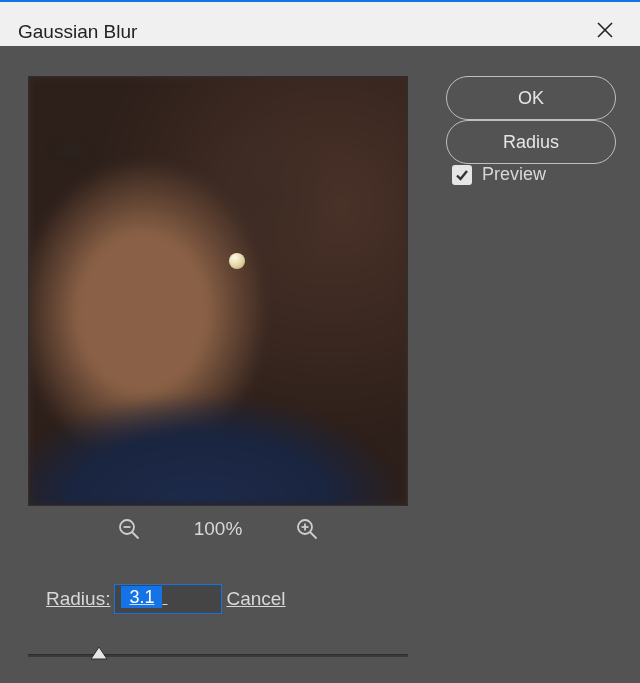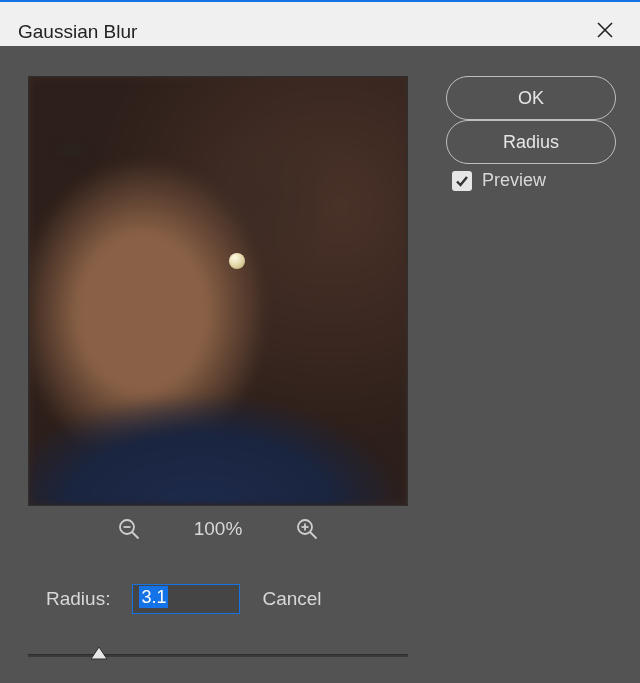--- a/index.html
+++ b/index.html
@@ -98,36 +98,37 @@
     cursor: pointer;
   }
   .zoom-icon svg { display: block; }
 
   .radius-row {
     position: absolute;
     left: 46px;
     top: 538px;
     display: flex;
     align-items: center;
-    gap: 22px;
+    gap: 4px;
     font-size: 19px;
+    text-decoration: underline;
   }
   .radius-input {
     width: 108px;
     height: 30px;
     background: #454545;
     border: 1px solid #1473e6;
     color: #fff;
     font-size: 18px;
     padding: 2px 6px;
   }
   .radius-input .sel {
     background: #1473e6;
     color: #fff;
-    padding: 1px 2px;
+    padding: 1px 8px;
   }
   .radius-input input {
     background: transparent;
     border: none;
     color: #fff;
     font-size: 18px;
     width: 0; 
   }
 
   .slider {
@@ -172,21 +173,20 @@
     cursor: pointer;
     display: flex;
     align-items: center;
     justify-content: center;
   }
 
   .preview-check {
     display: flex;
     align-items: center;
     gap: 10px;
-    margin-top: 6px;
     margin-left: 6px;
     font-size: 18px;
     cursor: pointer;
   }
   .checkbox {
     width: 20px; height: 20px;
     background: #e6e6e6;
     border-radius: 3px;
     display: flex;
     align-items: center;

